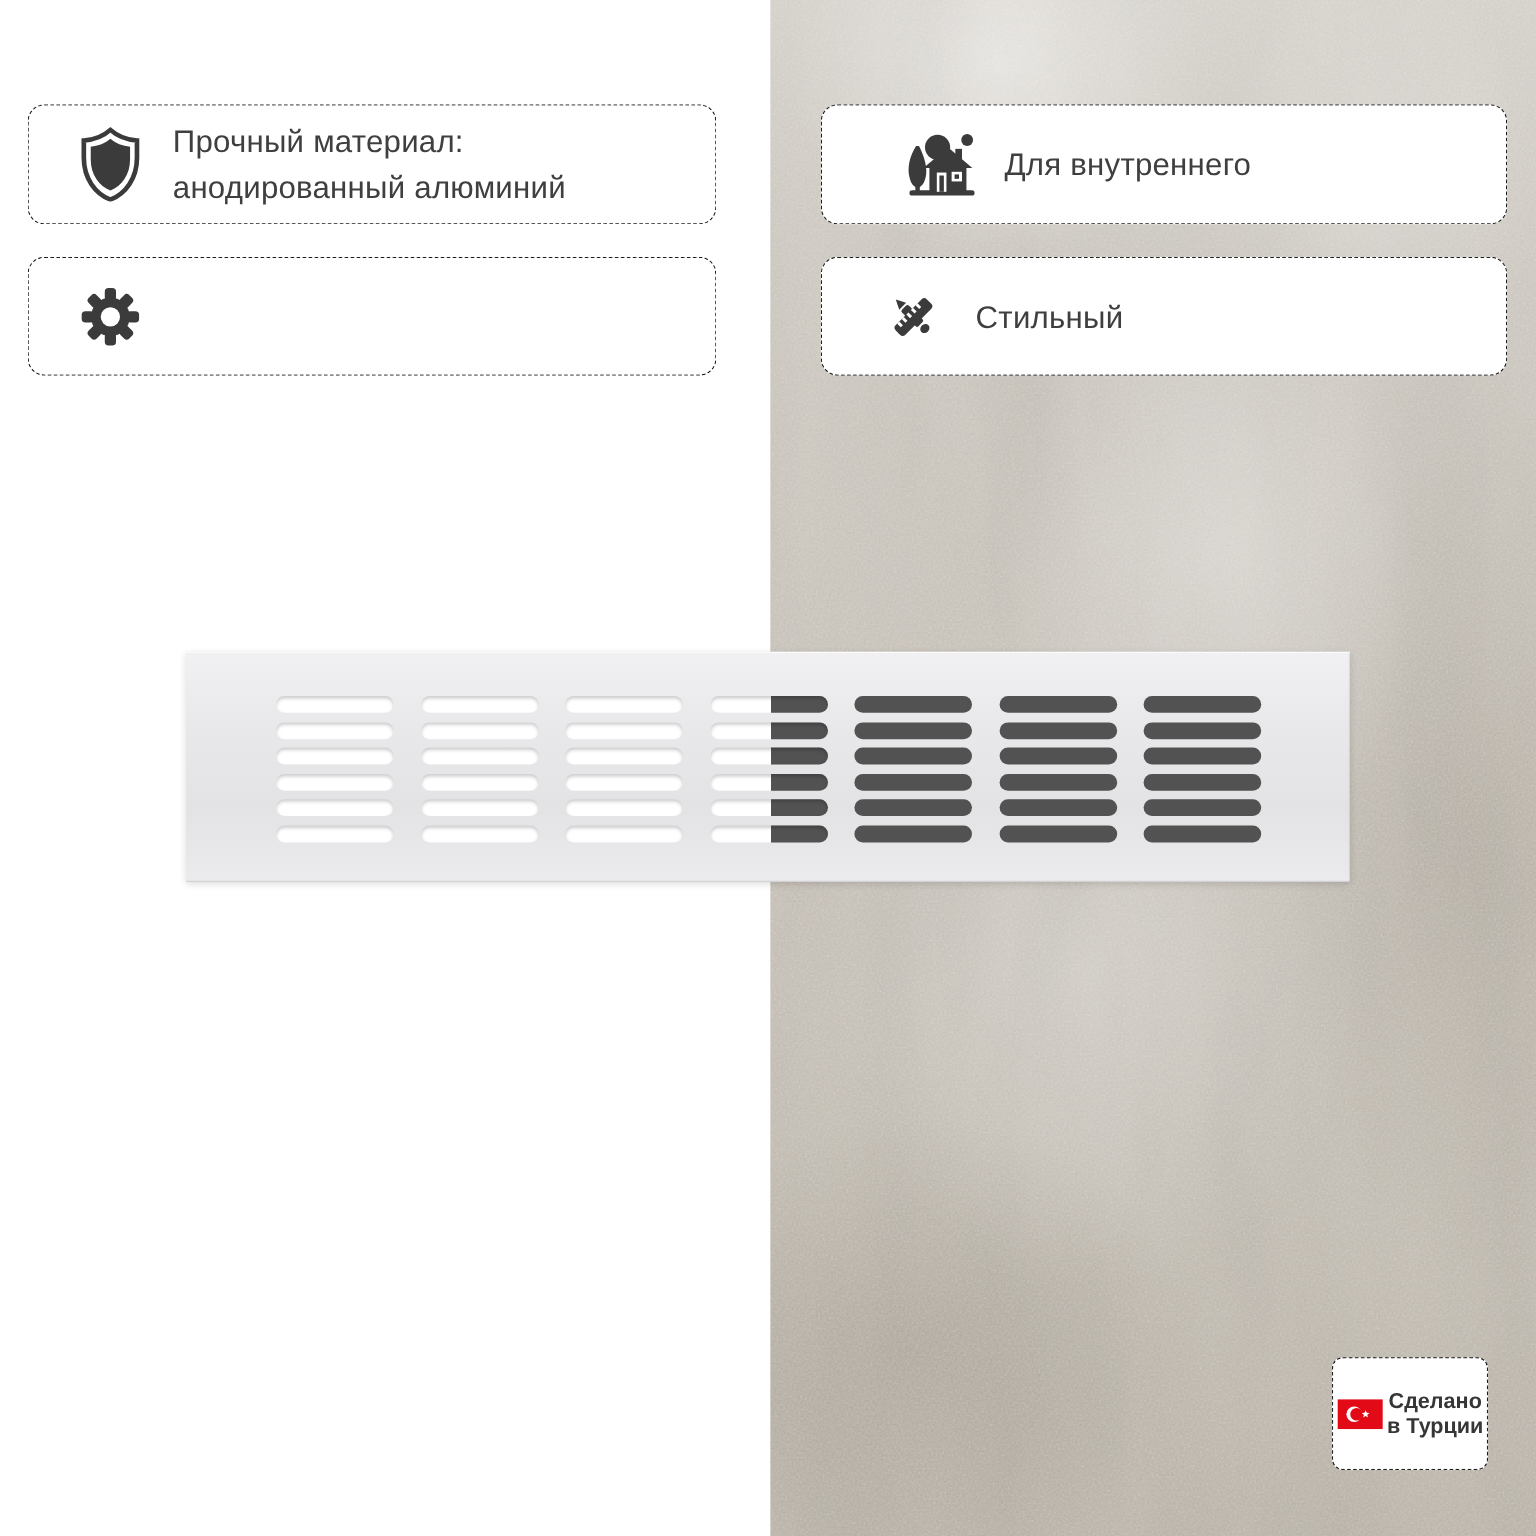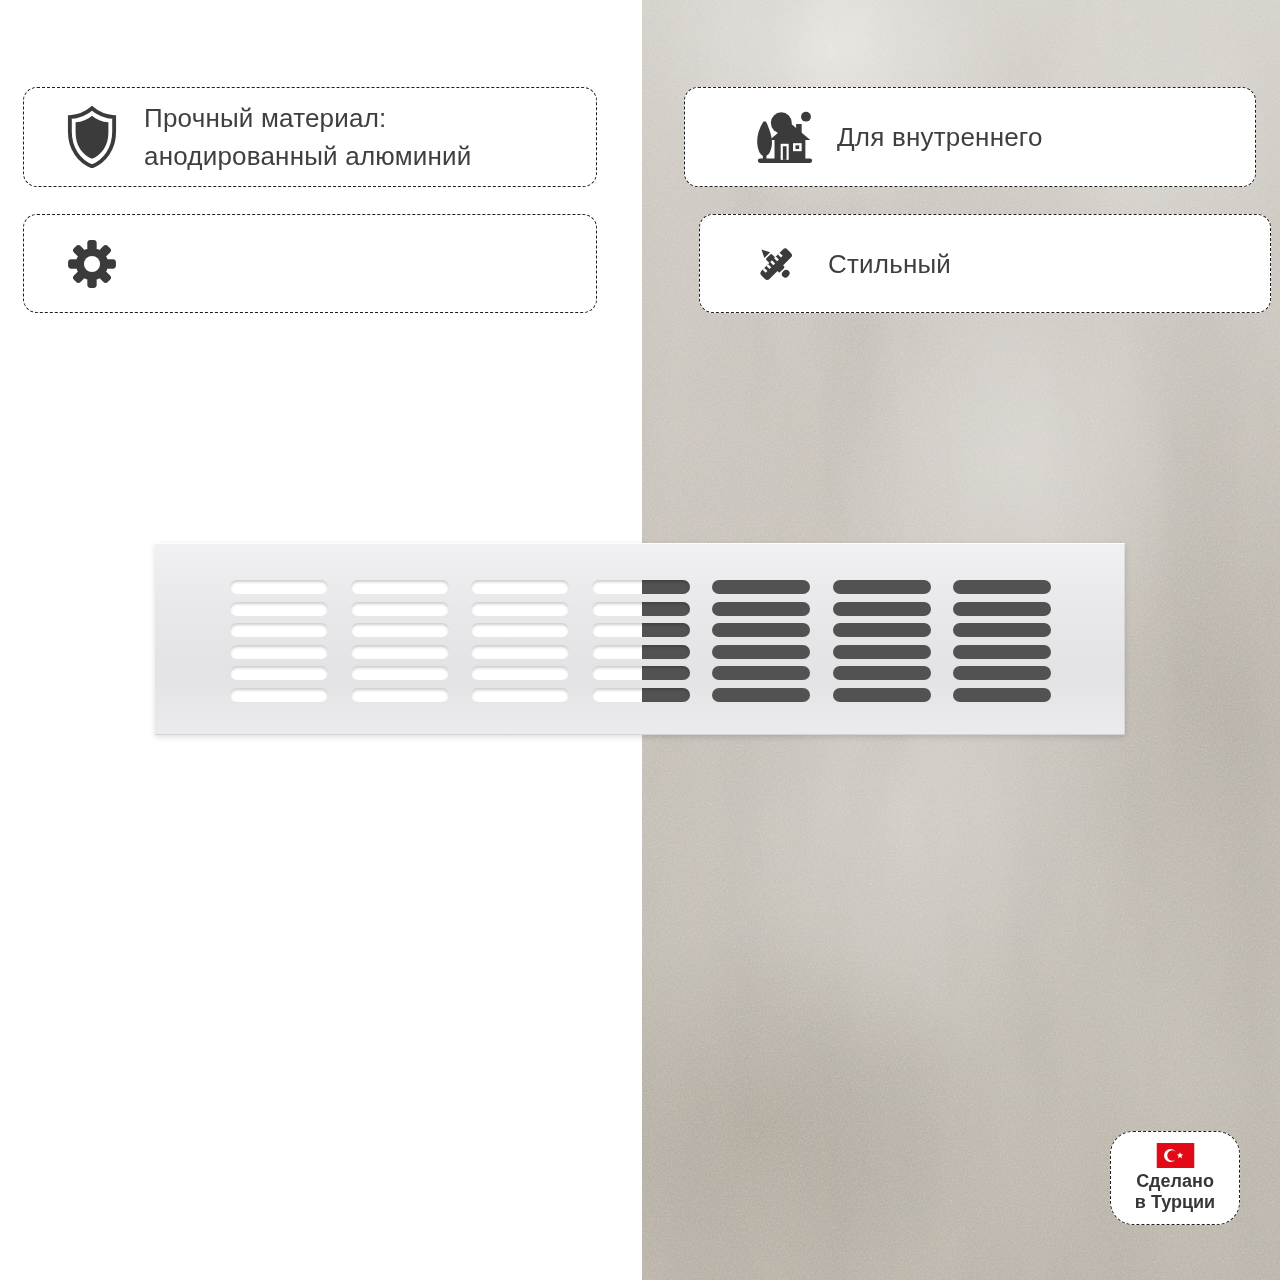--- a/index.html
+++ b/index.html
@@ -26,42 +26,42 @@
 
   
   .feature-card{
     position:absolute; box-sizing:border-box;
     background:#ffffff; border:1.5px dashed #1f1f1f; border-radius:14px;
     display:flex; align-items:center;
   }
   .fc-1{left:23px;  top:87px;  width:574px; height:100px; padding-left:36px;}
   .fc-2{left:23px;  top:214px; width:574px; height:99px;  padding-left:36px;}
   .fc-3{left:684px; top:87px;  width:572px; height:100px; padding-left:68px;}
-  .fc-4{left:684px; top:214px; width:572px; height:99px;  padding-left:44px;margin-left:15px;}
+  .fc-4{left:684px; top:214px; width:572px; height:99px;  padding-left:44px;}
   .icon-wrap{width:64px; height:64px; flex:0 0 64px; display:flex; align-items:center; justify-content:center;}
   .feature-text{margin-left:20px; font-size:26px; line-height:38px; color:#3f3f3f; letter-spacing:0.2px; white-space:nowrap;}
   .feature-text div{height:38px;}
 
   
   .grille{
     position:absolute; left:155px; top:543px; width:970px; height:192px;
     background:linear-gradient(180deg,#f1f1f3 0%,#e9e9eb 30%,#e3e3e5 68%,#ebebed 100%);
     box-shadow: inset 0 1px 0 rgba(255,255,255,0.9),
                 inset -1px 0 0 rgba(0,0,0,0.08),
                 inset 0 -1px 0 rgba(0,0,0,0.10),
                 0 2px 6px rgba(0,0,0,0.14);
   }
   .slot{position:absolute; width:98px; height:14px; border-radius:7px;
         box-shadow: inset 0 2px 3px rgba(0,0,0,0.20);}
 
   
   .badge{
     position:absolute; left:1110px; top:1131px; width:130px; height:94px; box-sizing:border-box;
-    background:#ffffff; border:1.5px dashed #1f1f1f; border-radius:23px;
-    display:flex; flex-direction:column; align-items:center; justify-content:center; gap:3px;
+    background:#ffffff; border:1.5px dashed #1f1f1f; border-radius:9px;
+    display:flex; flex-direction:row; align-items:center; justify-content:center; gap:3px;
   }
   .badge-flag{width:39px; height:25px; display:block;}
   .badge-text{font-size:18px; line-height:21px; font-weight:700; color:#363636; text-align:center;}
 </style>
 </head>
 <body>
 
 <div class="canvas">
 
   <div class="wall">

